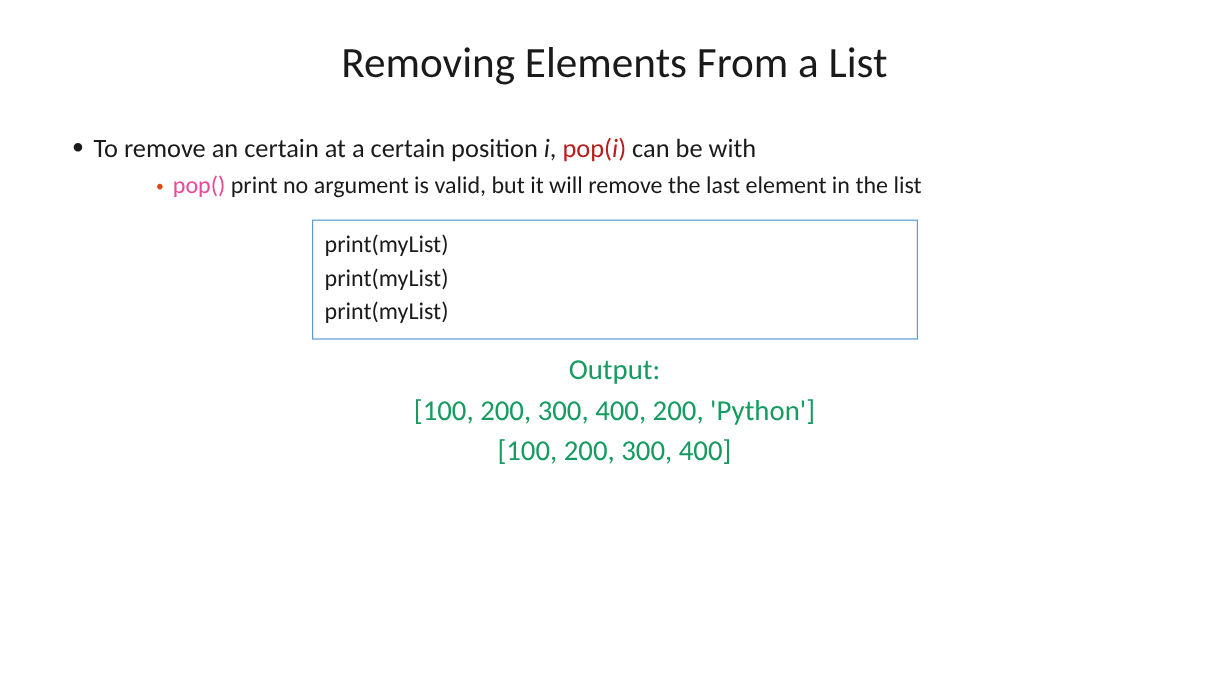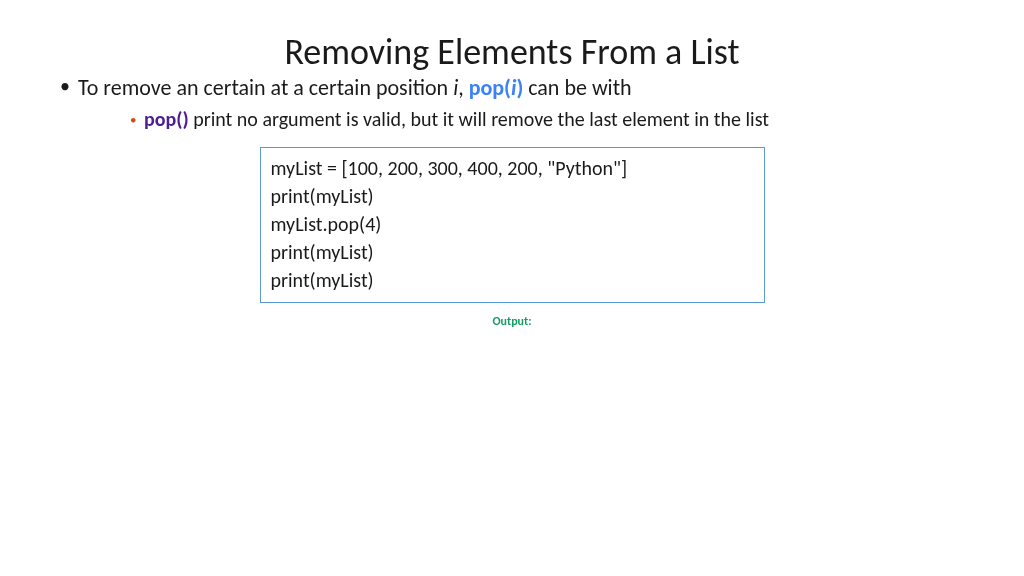--- a/index.html
+++ b/index.html
@@ -9,20 +9,21 @@
     background: white;
     font-family: Calibri, "Segoe UI", Arial, sans-serif;
     color: #222;
     padding: 30px 40px 20px 40px;
   }
   .title {
     text-align: center;
     font-size: 36px;
     font-weight: 400;
     color: #1a1a1a;
+    margin-bottom: 36px;
   }
   .bullet-list {
     list-style: none;
     padding-left: 20px;
   }
   .bullet-item {
     font-size: 22px;
     color: #1a1a1a;
     position: relative;
     padding-left: 18px;
@@ -47,37 +48,37 @@
   }
   .sub-bullet-item::before {
     content: "•";
     position: absolute;
     left: 0;
     font-size: 13px;
     color: #d94a0f;
     top: 5px;
   }
   .italic { font-style: italic; }
-  .purple-bold { color: #3b82f6; font-weight: bold; }
-  .orange-bold { color: #4c1d95; font-weight: bold; }
+  .purple-bold { color: #b91c1c; font-weight: normal; }
+  .orange-bold { color: #ec4899; font-weight: normal; }
   .code-box {
     border: 1px solid #5b9bd5;
     margin: 16px auto 10px auto;
     width: 505px;
     padding: 6px 10px 8px 10px;
     font-size: 20px;
     line-height: 1.4;
     color: #1a1a1a;
   }
   .code-line { white-space: pre; }
   .output-block {
     text-align: center;
-    font-weight: bold;
+    font-weight: normal;
     color: #169b61;
-    font-size: 12px;
+    font-size: 24px;
     line-height: 1.35;
   }
   .output-label { margin-bottom: 2px; }
 </style>
 </head>
 <body>
 
 <h1 class="title">Removing Elements From a List</h1>
 
 <ul class="bullet-list">
@@ -85,22 +86,22 @@
     <span>To remove an certain at a certain position </span><span class="italic">i</span><span>, </span><span class="purple-bold"><span>pop(</span><span class="italic">i</span><span>)</span></span><span> can be with</span>
     <ul class="sub-bullet-list">
       <li class="sub-bullet-item">
         <span class="orange-bold">pop()</span><span> print no argument is valid, but it will remove the last element in the list</span>
       </li>
     </ul>
   </li>
 </ul>
 
 <div class="code-box">
-  <div class="code-line">myList = [100, 200, 300, 400, 200, "Python"]</div>
   <div class="code-line">print(myList)</div>
-  <div class="code-line">myList.pop(4)</div>
   <div class="code-line">print(myList)</div>
   <div class="code-line">print(myList)</div>
 </div>
 
 <div class="output-block">
   <div class="output-label">Output:</div>
+  <div>[100, 200, 300, 400, 200, 'Python']</div>
+  <div>[100, 200, 300, 400]</div>
 </div>
 
 </body></html>

